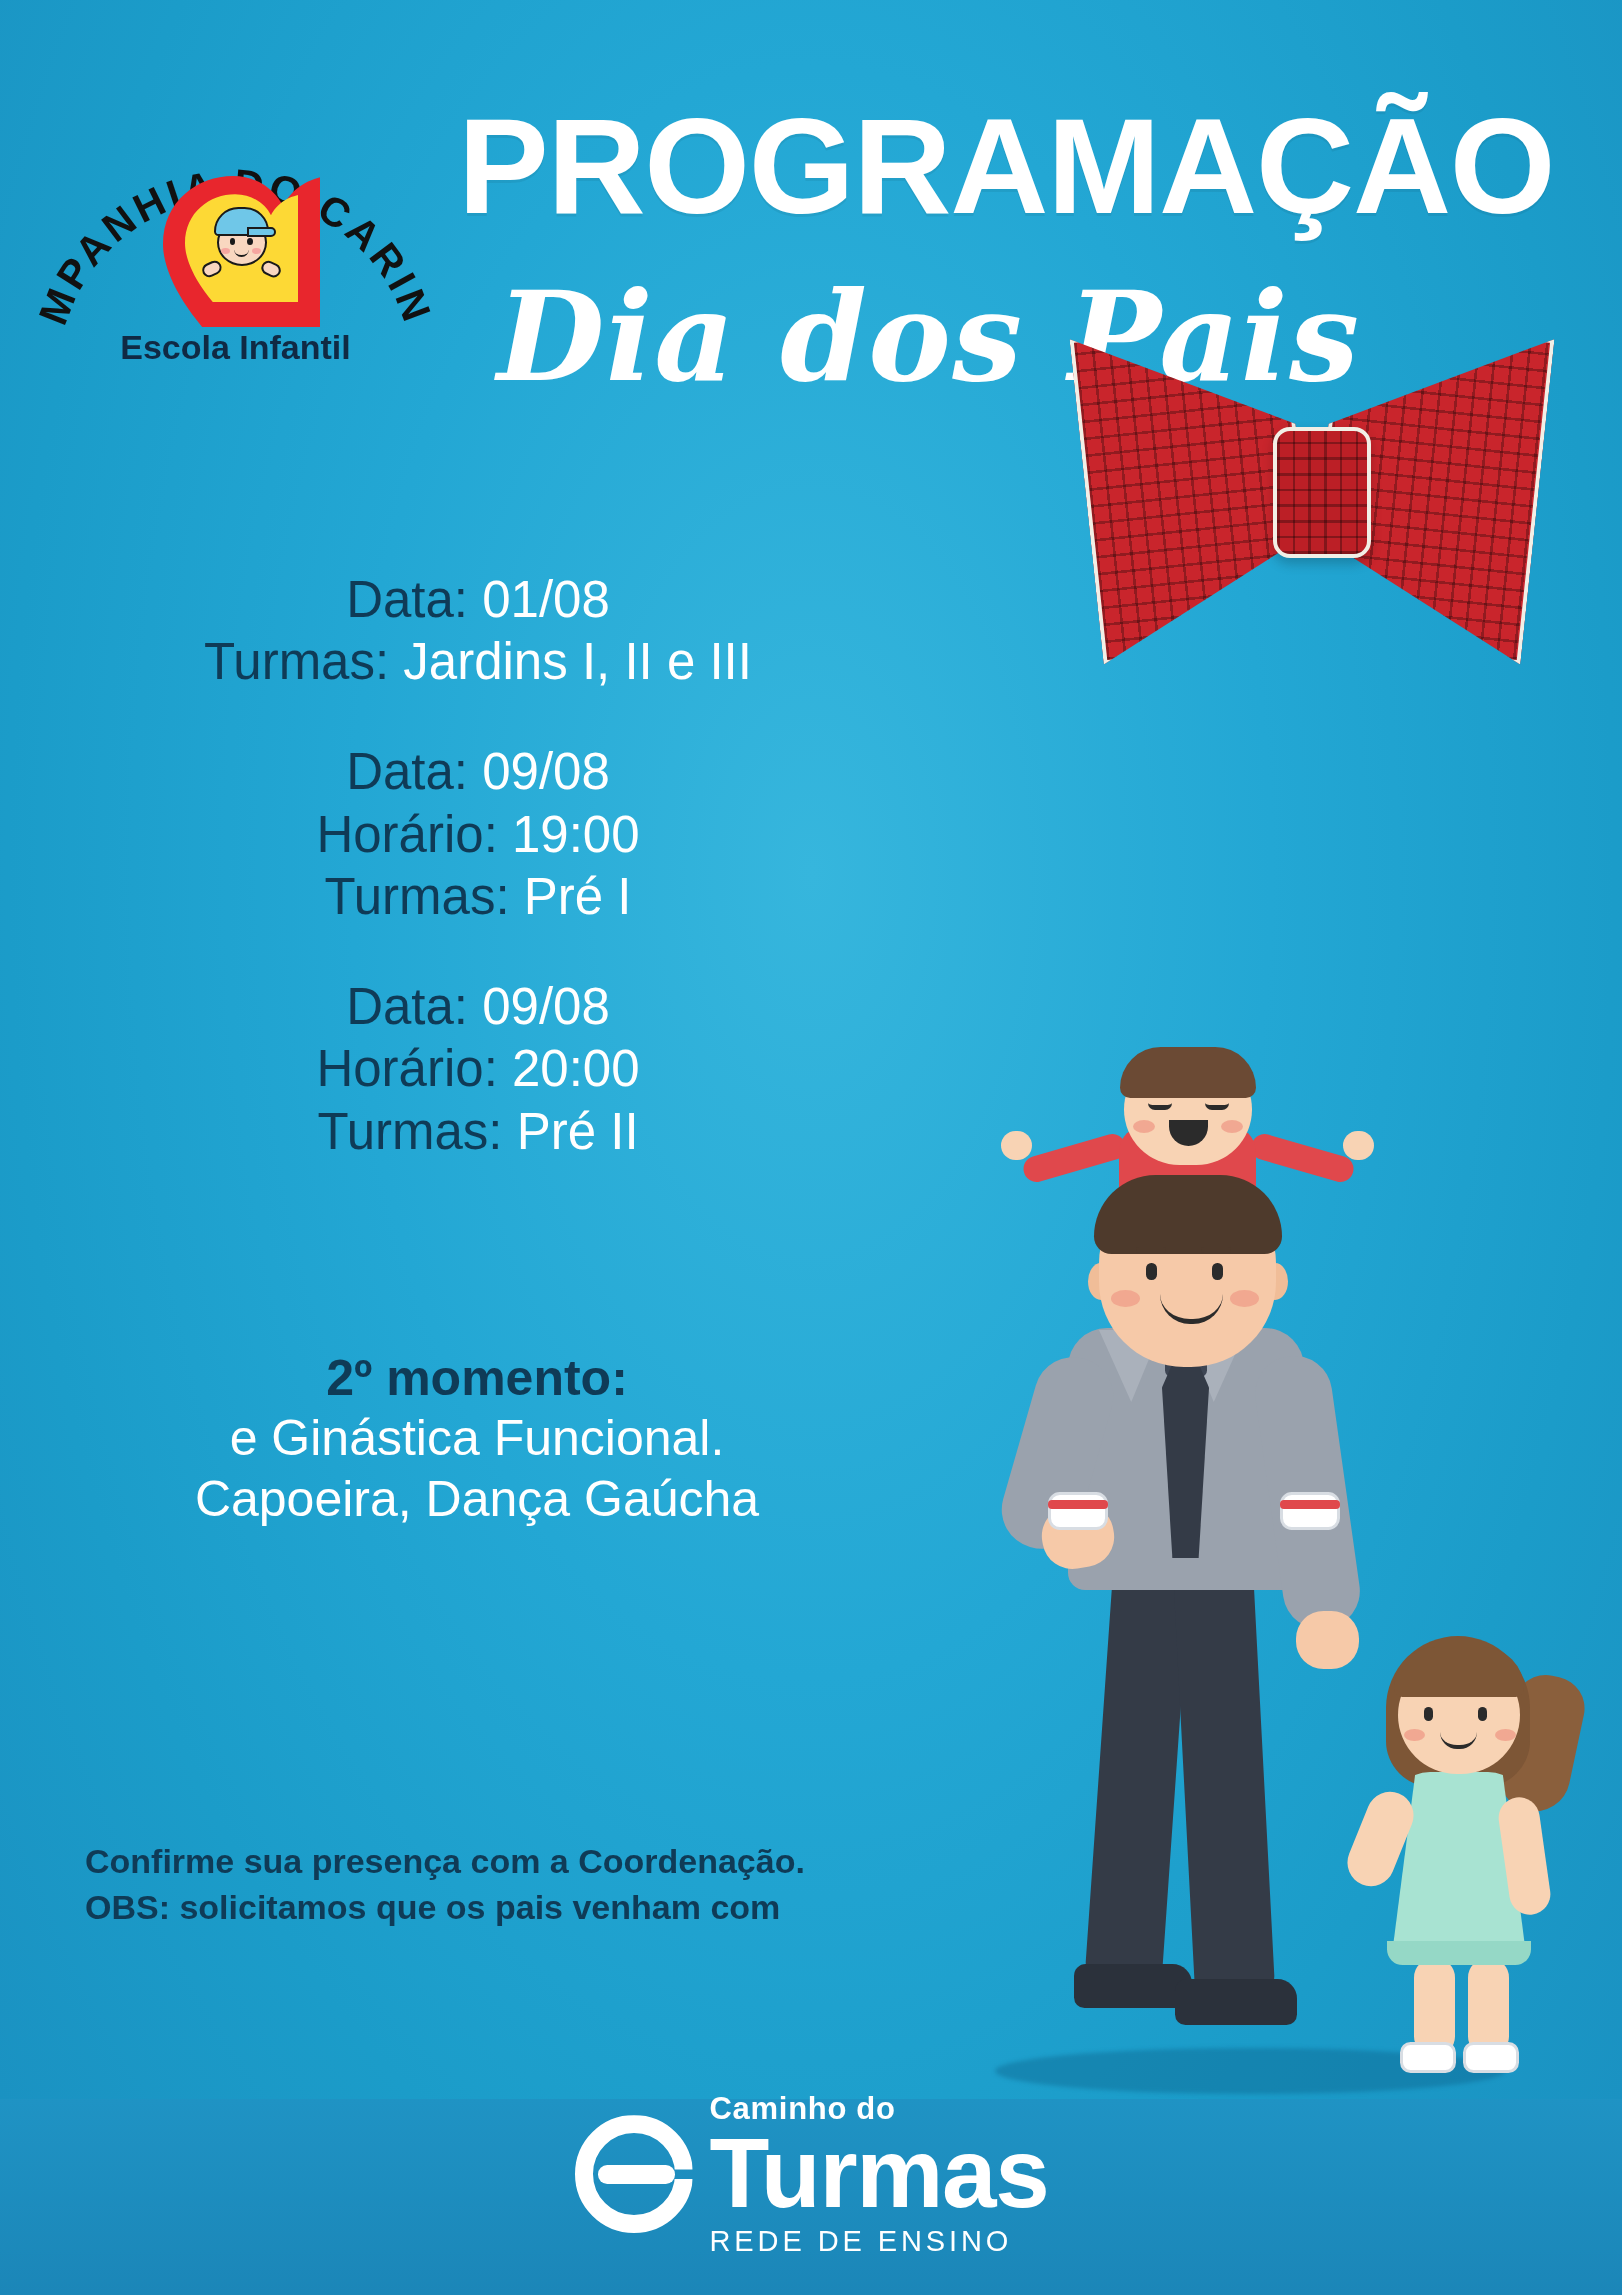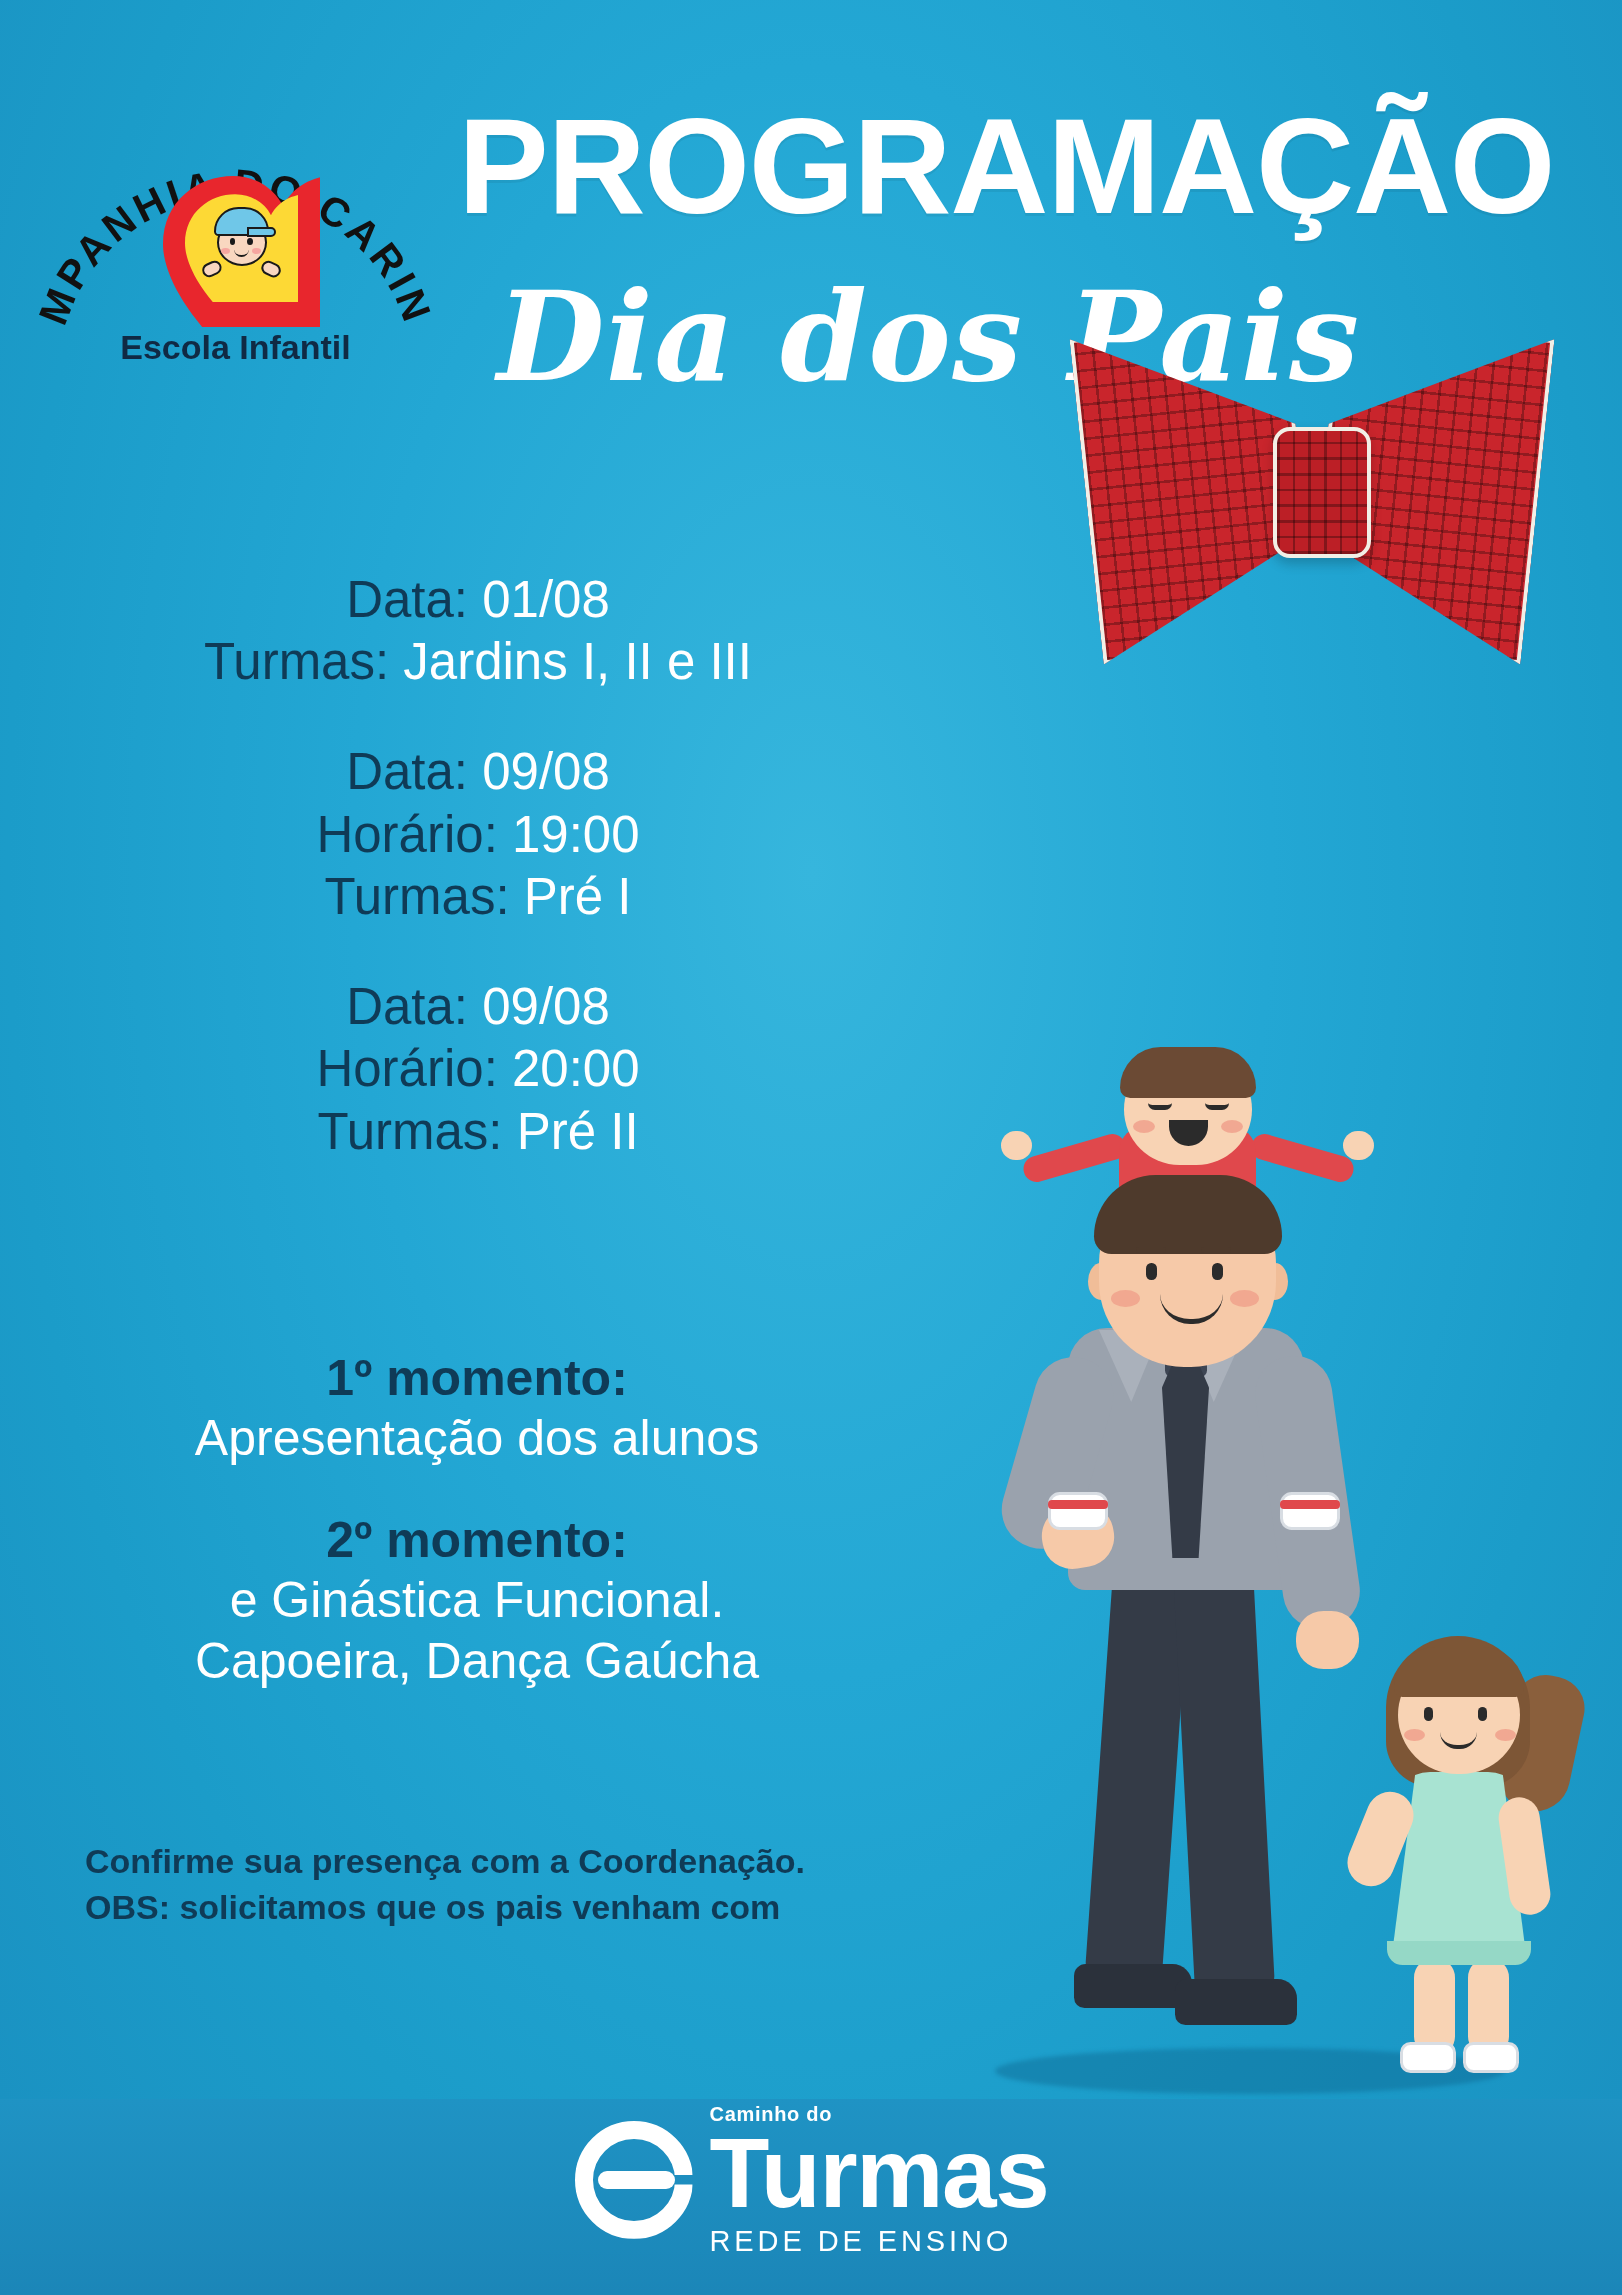--- a/index.html
+++ b/index.html
@@ -667,21 +667,21 @@
   }
   .footer-mark .s-bar {
     position: absolute;
     left: 23.6px; top: 50px;
     width: 77px; height: 18.3px;
     background: #ffffff;
     border-radius: 9.2px;
   }
   .footer-text { color: #ffffff; line-height: 1; }
   .footer-small {
-    font-size: 20px;
+    font-size: 31px;
     font-weight: bold;
     letter-spacing: 0.7px;
     margin-bottom: 3.9px;
   }
   .footer-big {
     font-size: 98px;
     font-weight: bold;
     letter-spacing: -1.3px;
     line-height: 0.95;
   }
@@ -776,24 +776,20 @@
       </div>
       <div class="sched-line">
         <span class="lbl">Turmas:</span>
         <span class="val">Pré II</span>
       </div>
     </div>
 
   </div>
 
   <div class="moments">
-    <div class="moment">
-      <div class="moment-title">1º momento:</div>
-      <div class="moment-body">Apresentação dos alunos</div>
-    </div>
     <div class="moment">
       <div class="moment-title">2º momento:</div>
       <div class="moment-body">e Ginástica Funcional.</div>
       <div class="moment-body">Capoeira, Dança Gaúcha</div>
     </div>
   </div>
 
   <div class="note">
     <div>Confirme sua presença com a Coordenação.</div>
     <div>OBS: solicitamos que os pais venham com</div>

